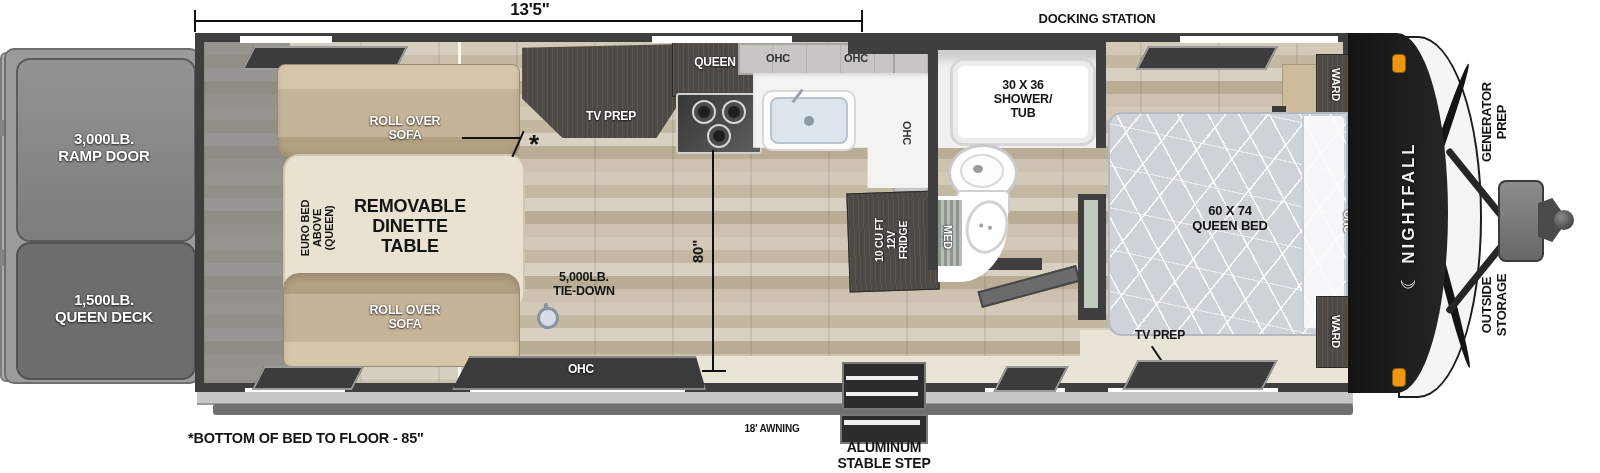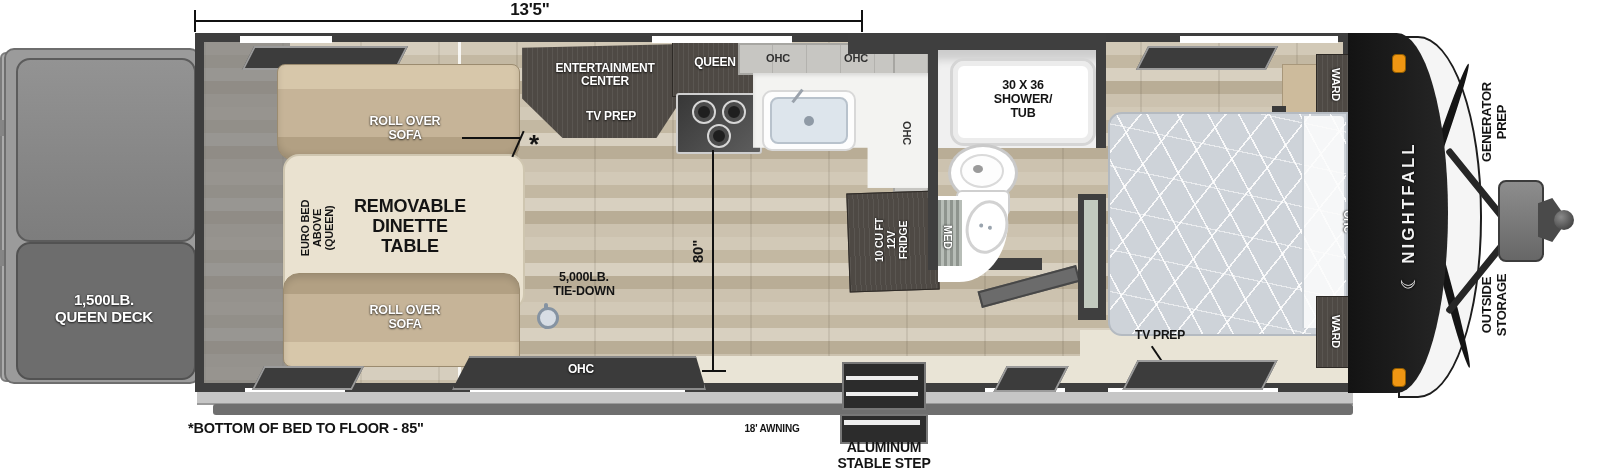--- a/index.html
+++ b/index.html
@@ -40,26 +40,29 @@
 </head>
 <body>
 
 <div id="plan">
 
   <div class="dline" style="left:195px;top:20px;width:668px;height:2px;"></div>
   <div class="dline" style="left:194px;top:10px;width:2px;height:22px;"></div>
   <div class="dline" style="left:861px;top:10px;width:2px;height:22px;"></div>
   <div class="lbl" style="left:465px;top:0px;width:130px;height:19px;font-size:17px;">13'5"</div>
 
+  <div class="lbl" style="left:1012px;top:10px;width:170px;height:18px;font-size:13px;">DOCKING STATION</div>
 
   <div class="abs" style="left:0px;top:52px;width:26px;height:326px;background:#ababab;border:2px solid #7c7c7c;border-radius:6px;"></div>
   <div class="abs" style="left:0px;top:120px;width:12px;height:16px;background:#858585;"></div>
   <div class="abs" style="left:0px;top:250px;width:12px;height:16px;background:#858585;"></div>
   <div class="abs" style="left:4px;top:48px;width:192px;height:332px;background:#9b9b9b;border:2px solid #6e6e6e;border-radius:10px;"></div>
   <div class="abs" style="left:16px;top:58px;width:176px;height:180px;background:linear-gradient(180deg,#939393,#7d7d7d);border:2px solid #5c5c5c;border-radius:14px;"></div>
+  <div class="lblw" style="left:26px;top:120px;width:156px;height:56px;font-size:15px;">3,000LB.
+RAMP DOOR</div>
   <div class="abs" style="left:16px;top:242px;width:176px;height:134px;background:#6d6d6d;border:2px solid #525252;border-radius:14px;"></div>
   <div class="lblw" style="left:26px;top:282px;width:156px;height:54px;font-size:15px;">1,500LB.
 QUEEN DECK</div>
 
   <div class="wood" style="position:absolute;left:195px;top:33px;width:1157px;height:359px;border:9px solid #3e3e3e;box-sizing:border-box;"></div>
 
   <div class="abs" style="left:204px;top:42px;width:86px;height:341px;background:rgba(128,128,128,.72);"></div>
   <div class="abs" style="left:290px;top:42px;width:168px;height:341px;background:rgba(255,255,255,.10);"></div>
   <div class="abs" style="left:458px;top:42px;width:3px;height:341px;background:rgba(255,255,255,.85);"></div>
   <div class="abs" style="left:648px;top:356px;width:432px;height:27px;background:#e9e4d6;"></div>
@@ -85,22 +88,20 @@
   <div class="lbl" style="left:522px;top:132px;width:24px;height:26px;font-size:26px;">*</div>
 
   <div class="lbl" style="left:538px;top:268px;width:92px;height:32px;font-size:12.5px;">5,000LB.
 TIE-DOWN</div>
   <div class="abs" style="left:536px;top:303px;width:20px;height:26px;">
     <div style="position:absolute;left:8px;top:0;width:4px;height:26px;background:#8593a2;border-radius:2px;"></div>
     <div style="position:absolute;left:1px;top:4px;width:16px;height:16px;border:3px solid #8593a2;border-radius:50%;background:#d7dde4;"></div>
   </div>
 
   <div class="darkgrain abs" style="left:522px;top:44px;width:162px;height:94px;clip-path:polygon(0 4%,100% 0,100% 55%,83% 100%,25% 100%,0 58%);"></div>
-  <div class="lblw" style="left:534px;top:58px;width:142px;height:34px;font-size:12px;">ENTERTAINMENT
-CENTER</div>
   <div class="lblw" style="left:566px;top:108px;width:90px;height:18px;font-size:12px;">TV PREP</div>
 
   <div class="darkgrain abs" style="left:672px;top:42px;width:86px;height:53px;border:1px solid #2e2a26;"></div>
   <div class="lblw" style="left:680px;top:54px;width:70px;height:18px;font-size:12px;">QUEEN</div>
 
   <div class="abs" style="left:676px;top:93px;width:82px;height:57px;background:linear-gradient(135deg,#373737,#5e5e5e);border:2px solid #cfcfcf;border-radius:3px;">
     <div class="burner" style="left:14px;top:5px;"></div>
     <div class="burner" style="left:44px;top:5px;"></div>
     <div class="burner" style="left:29px;top:29px;"></div>
   </div>
@@ -152,20 +153,22 @@
   <div class="abs" style="left:1084px;top:200px;width:14px;height:108px;background:#c2cabf;"></div>
 
   <div class="abs window" style="left:1142px;top:46px;width:126px;height:20px;"></div>
   <div class="abs" style="left:1282px;top:64px;width:36px;height:58px;background:#cdbb9c;border:1px solid #a8977a;"></div>
   <div class="abs" style="left:1272px;top:106px;width:14px;height:14px;background:#3a3a3a;"></div>
   <div class="darkgrain abs" style="left:1316px;top:54px;width:38px;height:62px;border:1px solid #2e2a26;"></div>
   <div class="lblw cw" style="left:1313px;top:78px;width:44px;height:13px;font-size:11px;">WARD</div>
 
   <div class="mattress abs" style="left:1108px;top:112px;width:236px;height:220px;border-radius:14px 0 0 14px;"></div>
   <div class="abs" style="left:1302px;top:116px;width:40px;height:212px;background:rgba(252,252,252,.88);border-left:2px solid #c6ccd2;border-radius:0 4px 4px 0;"></div>
+  <div class="lbl" style="left:1170px;top:196px;width:120px;height:46px;font-size:13px;">60 X 74
+QUEEN BED</div>
   <div class="lblw cw" style="left:1330px;top:215px;width:34px;height:13px;font-size:10.5px;">OHC</div>
 
   <div class="darkgrain abs" style="left:1316px;top:296px;width:38px;height:70px;border:1px solid #2e2a26;"></div>
   <div class="lblw cw" style="left:1313px;top:325px;width:44px;height:13px;font-size:11px;">WARD</div>
 
   <div class="lbl" style="left:1118px;top:328px;width:84px;height:16px;font-size:12px;">TV PREP</div>
   <div class="dline" style="left:1158px;top:344px;width:2px;height:26px;transform:rotate(-34deg);"></div>
 
   <div class="wstrip abs" style="left:240px;top:36px;width:92px;height:7px;"></div>
   <div class="wstrip abs" style="left:652px;top:36px;width:140px;height:7px;"></div>
@@ -192,21 +195,21 @@
   <div class="abs" style="left:842px;top:362px;width:80px;height:44px;background:#2c2c2c;border:2px solid #777;">
     <div style="position:absolute;left:2px;top:12px;width:72px;height:4px;background:#eee;"></div>
     <div style="position:absolute;left:2px;top:28px;width:72px;height:4px;background:#eee;"></div>
   </div>
   <div class="abs" style="left:840px;top:414px;width:84px;height:26px;background:#2c2c2c;border:2px solid #777;">
     <div style="position:absolute;left:2px;top:4px;width:76px;height:5px;background:#eee;"></div>
   </div>
   <div class="lbl" style="left:820px;top:440px;width:128px;height:32px;font-size:14px;">ALUMINUM
 STABLE STEP</div>
 
-  <div class="lbl" style="left:188px;top:418px;width:290px;height:20px;font-size:14.5px;justify-content:flex-start;text-align:right;">*BOTTOM OF BED TO FLOOR - 85"</div>
+  <div class="lbl" style="left:188px;top:428px;width:290px;height:20px;font-size:14.5px;justify-content:flex-start;text-align:right;">*BOTTOM OF BED TO FLOOR - 85"</div>
 
   <div class="abs" style="left:1398px;top:36px;width:80px;height:358px;background:#f5f5f5;border:2px solid #1d1d1d;border-radius:0 64px 64px 0 / 0 180px 180px 0;"></div>
   <div class="abs" style="left:1440px;top:60px;width:8px;height:150px;background:#141414;transform:rotate(13deg) skewX(-6deg);border-radius:60% 60% 0 0;"></div>
   <div class="abs" style="left:1446px;top:220px;width:8px;height:150px;background:#141414;transform:rotate(-10deg) skewX(5deg);border-radius:0 0 60% 60%;"></div>
   <div class="abs" style="left:1348px;top:33px;width:100px;height:360px;background:linear-gradient(90deg,#131313,#262626);border-radius:0 54px 54px 0 / 0 190px 190px 0;"></div>
   <div class="lblw ccw" style="left:1308px;top:203px;width:200px;height:25px;font-size:17px;letter-spacing:3px;color:#f2f2f2;">
     <span style="margin-right:6px;font-size:19px;">☾</span><span>NIGHTFALL</span>
   </div>
   <div class="abs" style="left:1392px;top:54px;width:12px;height:17px;background:#ef9613;border:1px solid #8f5c00;border-radius:4px;"></div>
   <div class="abs" style="left:1392px;top:368px;width:12px;height:17px;background:#ef9613;border:1px solid #8f5c00;border-radius:4px;"></div>

